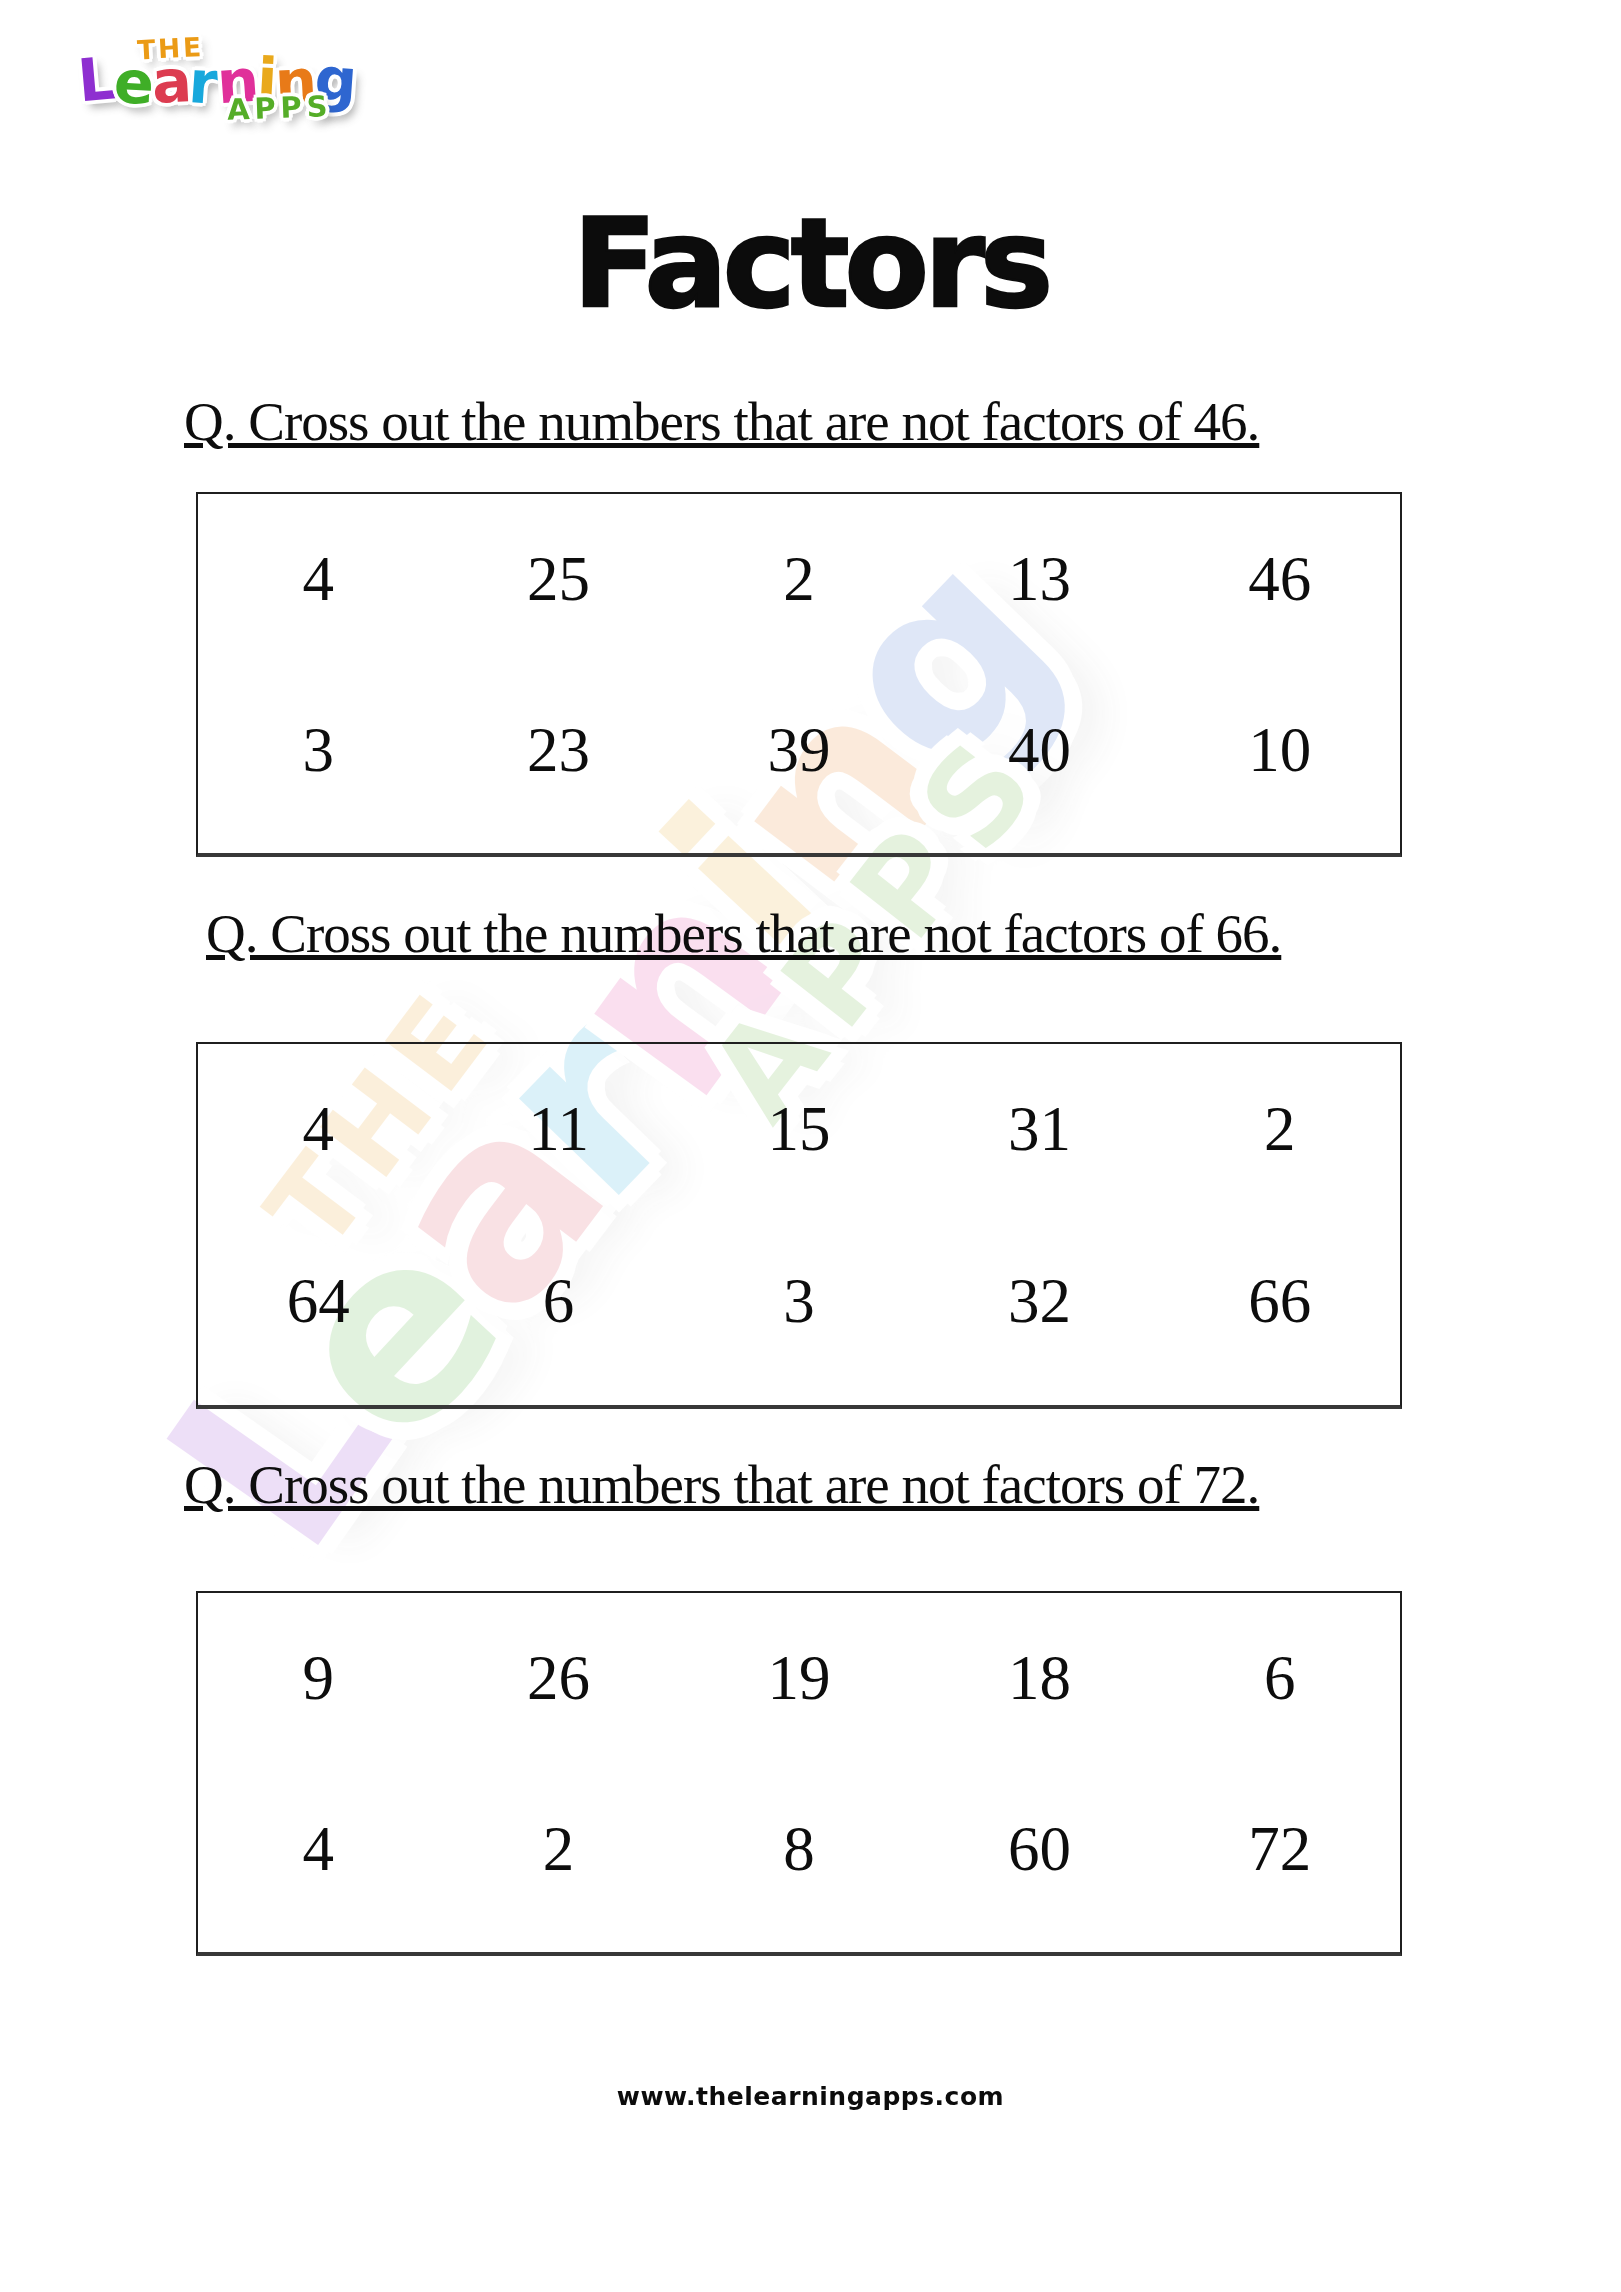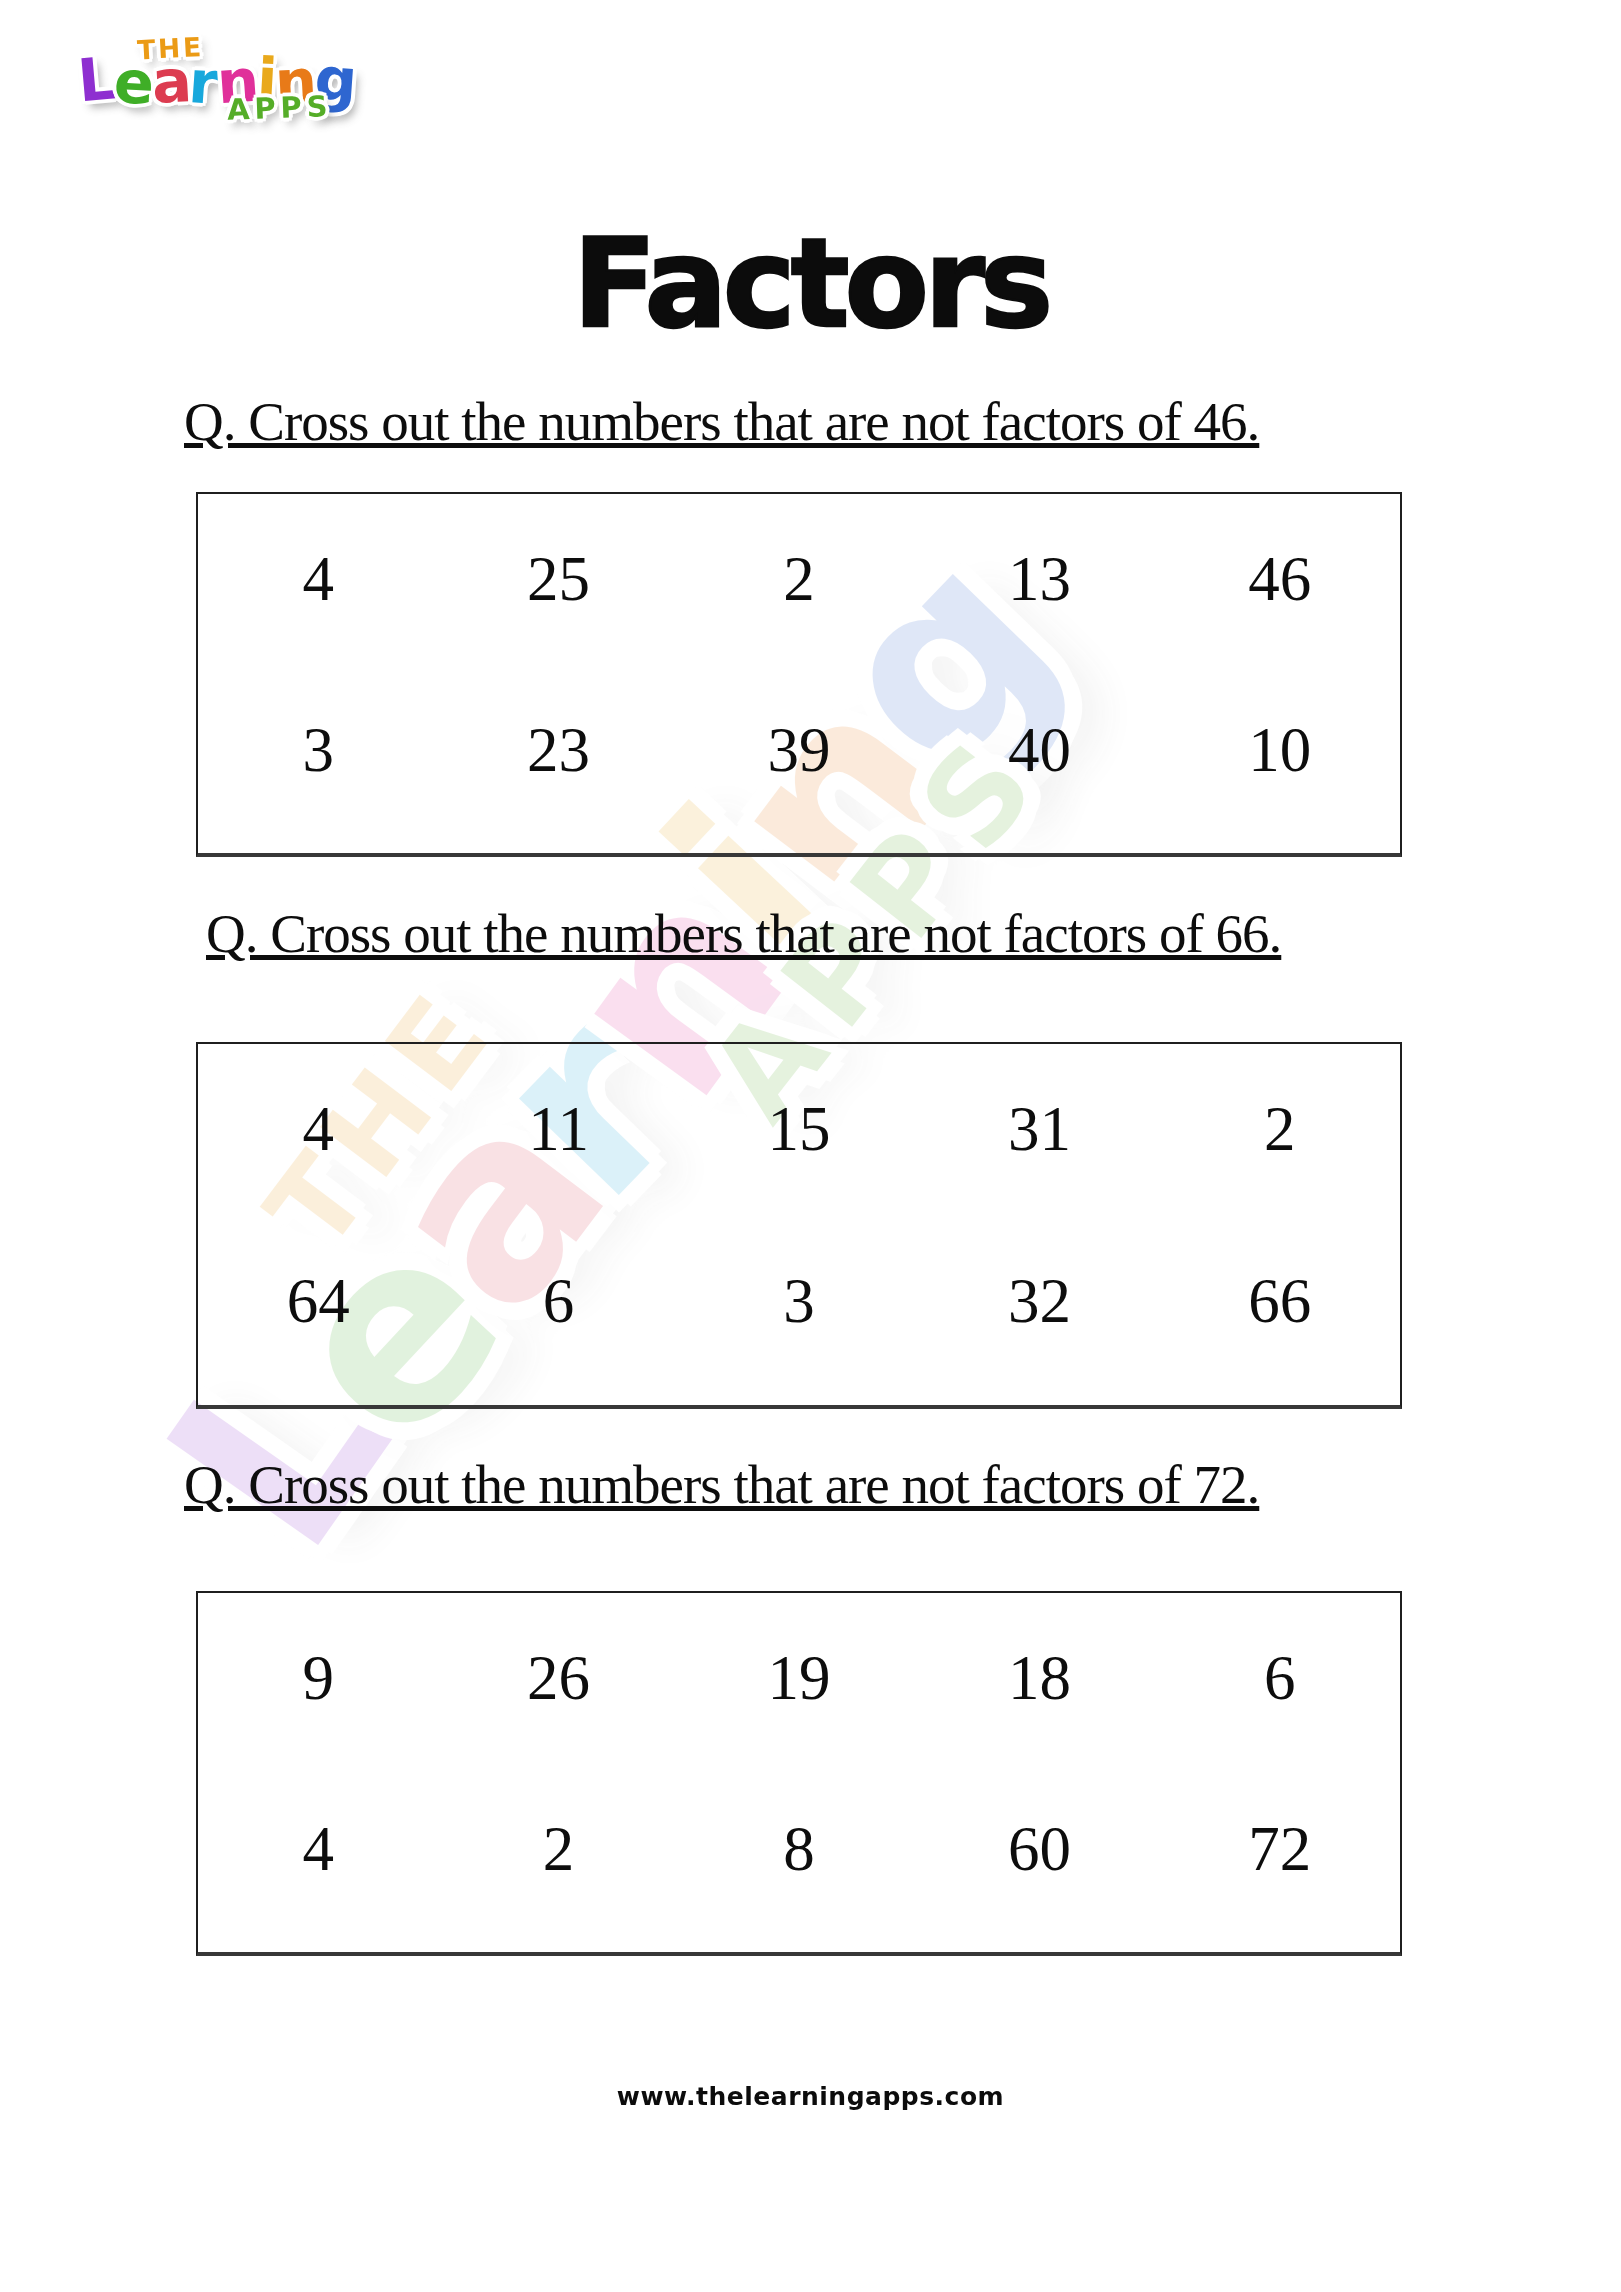--- a/index.html
+++ b/index.html
@@ -75,21 +75,20 @@
   .title {
     position: absolute;
     left: 0; top: 192px;
     width: 100%;
     text-align: center;
     font-family: "DejaVu Sans", sans-serif;
     font-weight: bold;
     font-size: 123px;
     letter-spacing: -4.9px;
     color: #0c0c0c;
-    margin-top: 20px;
     -webkit-text-stroke: 2.5px #0c0c0c;
   }
 
   
   .question {
     position: absolute;
     font-family: "Liberation Serif", serif;
     font-size: 55px;
     color: #0d0d0d;
     white-space: nowrap;

